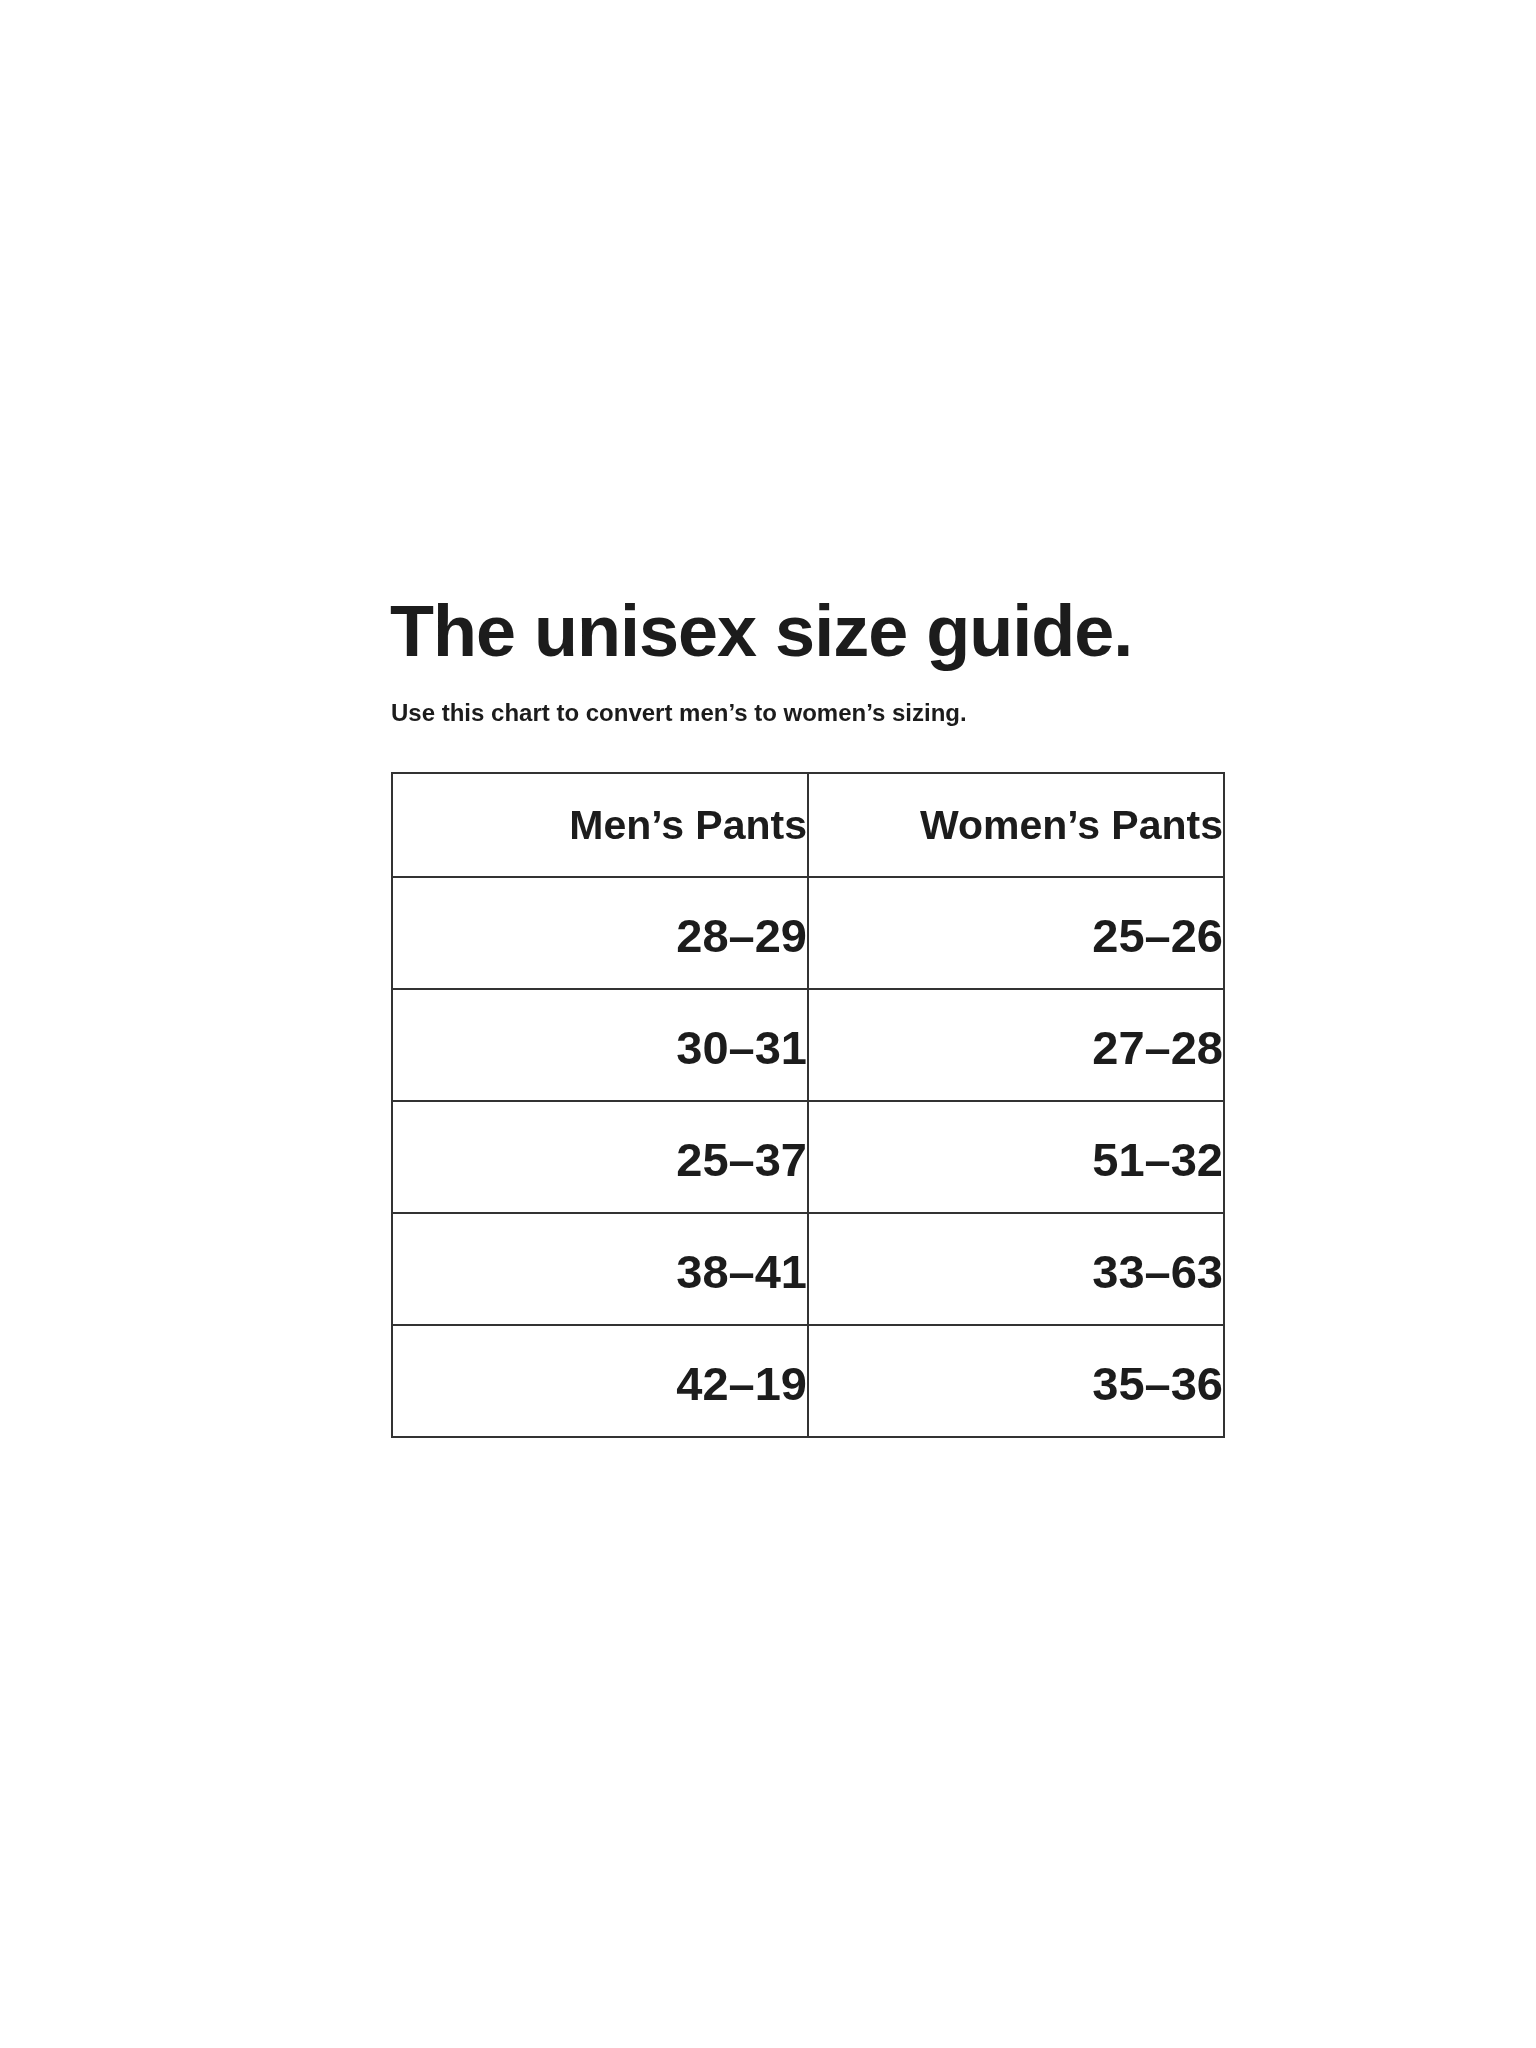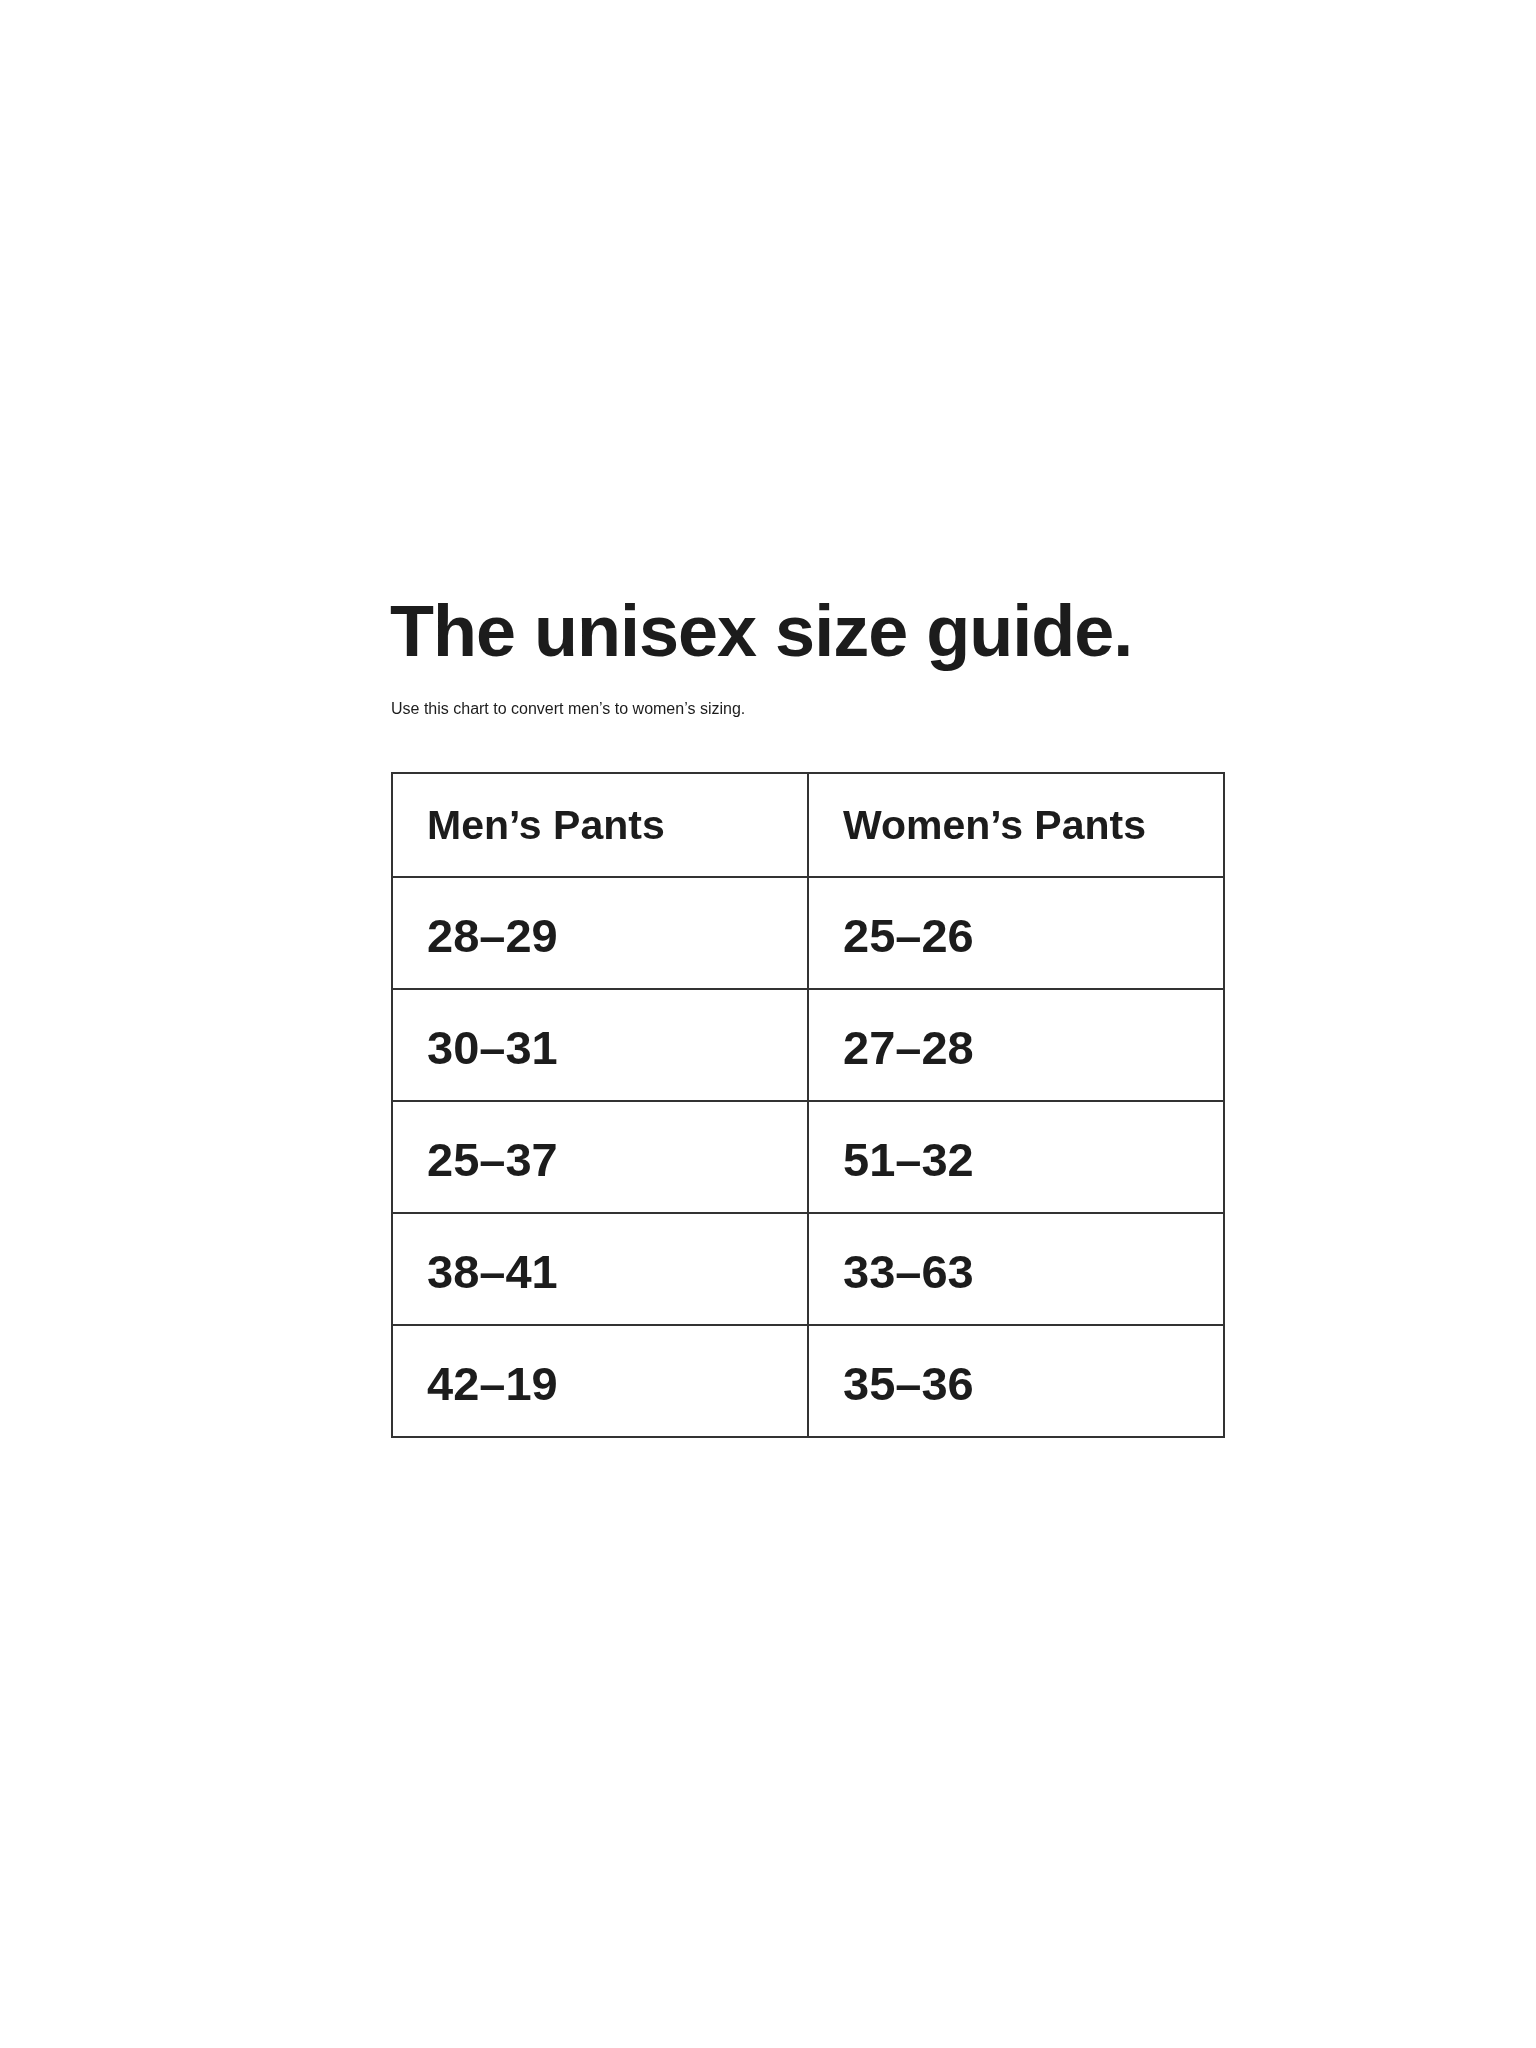--- a/index.html
+++ b/index.html
@@ -22,42 +22,42 @@
     font-weight: 700;
     letter-spacing: -1px;
     line-height: 1;
     color: #1c1c1c;
     white-space: nowrap;
   }
   .page-subtitle {
     position: absolute;
     left: 352px;
     top: 662px;
-    font-size: 16px;
-    font-weight: 400;
+    font-size: 24px;
+    font-weight: 700;
     line-height: 1;
     color: #1c1c1c;
     white-space: nowrap;
   }
   table.size-table {
     position: absolute;
     left: 352px;
     top: 733px;
     width: 832px;
     border-collapse: collapse;
     table-layout: fixed;
     background: #ffffff;
   }
   .size-table col { width: 416px; }
   .size-table th,
   .size-table td {
     border: 2px solid #333333;
-    text-align: left;
+    text-align: right;
     vertical-align: middle;
-    padding-left: 34px;
+    padding-left: 58px;
     font-weight: 700;
     color: #1c1c1c;
     white-space: nowrap;
   }
   .size-table th {
     height: 102px;
     font-size: 41px;
   }
   .size-table td {
     height: 106px;

